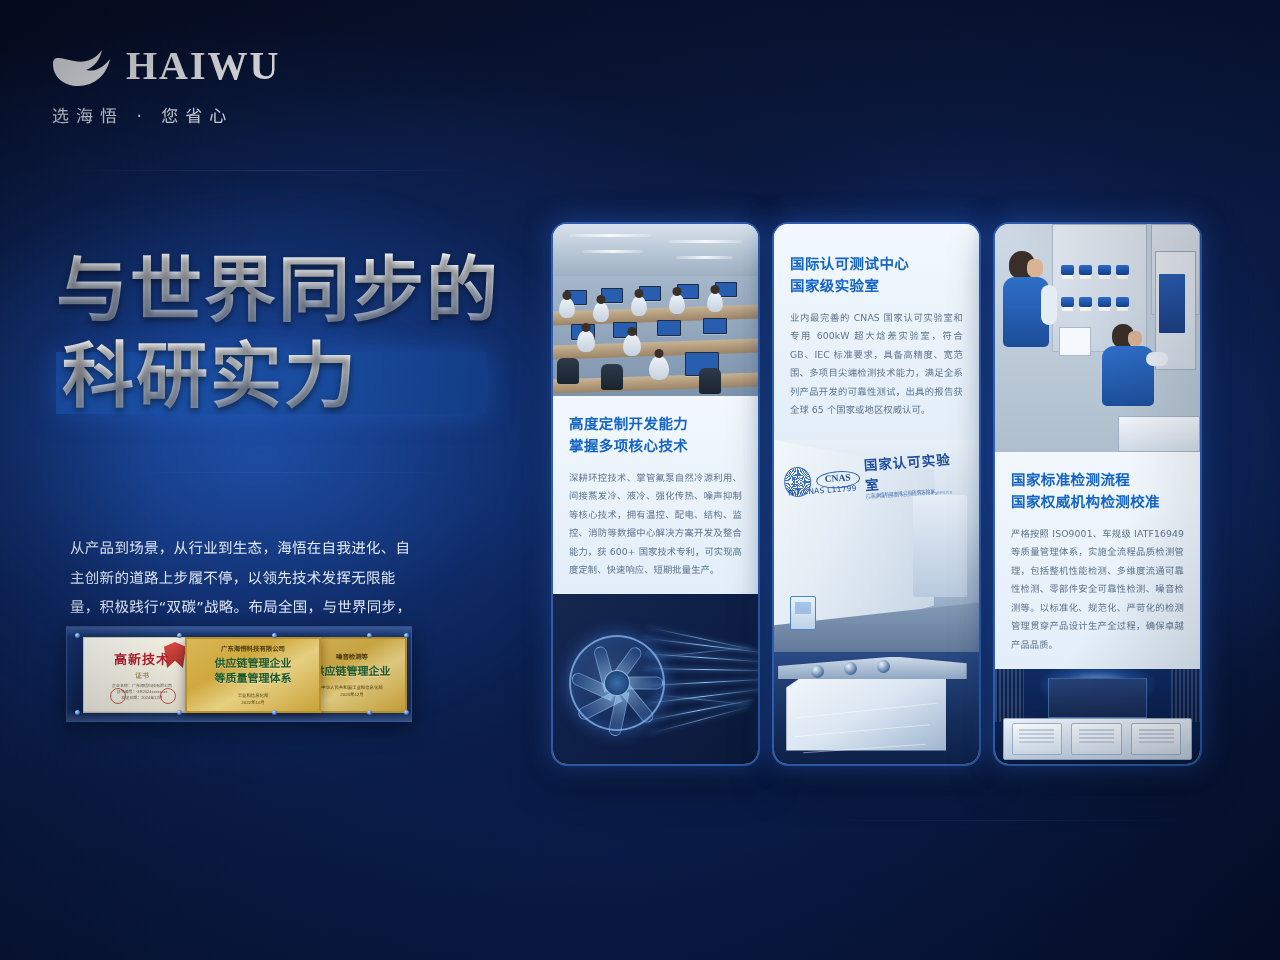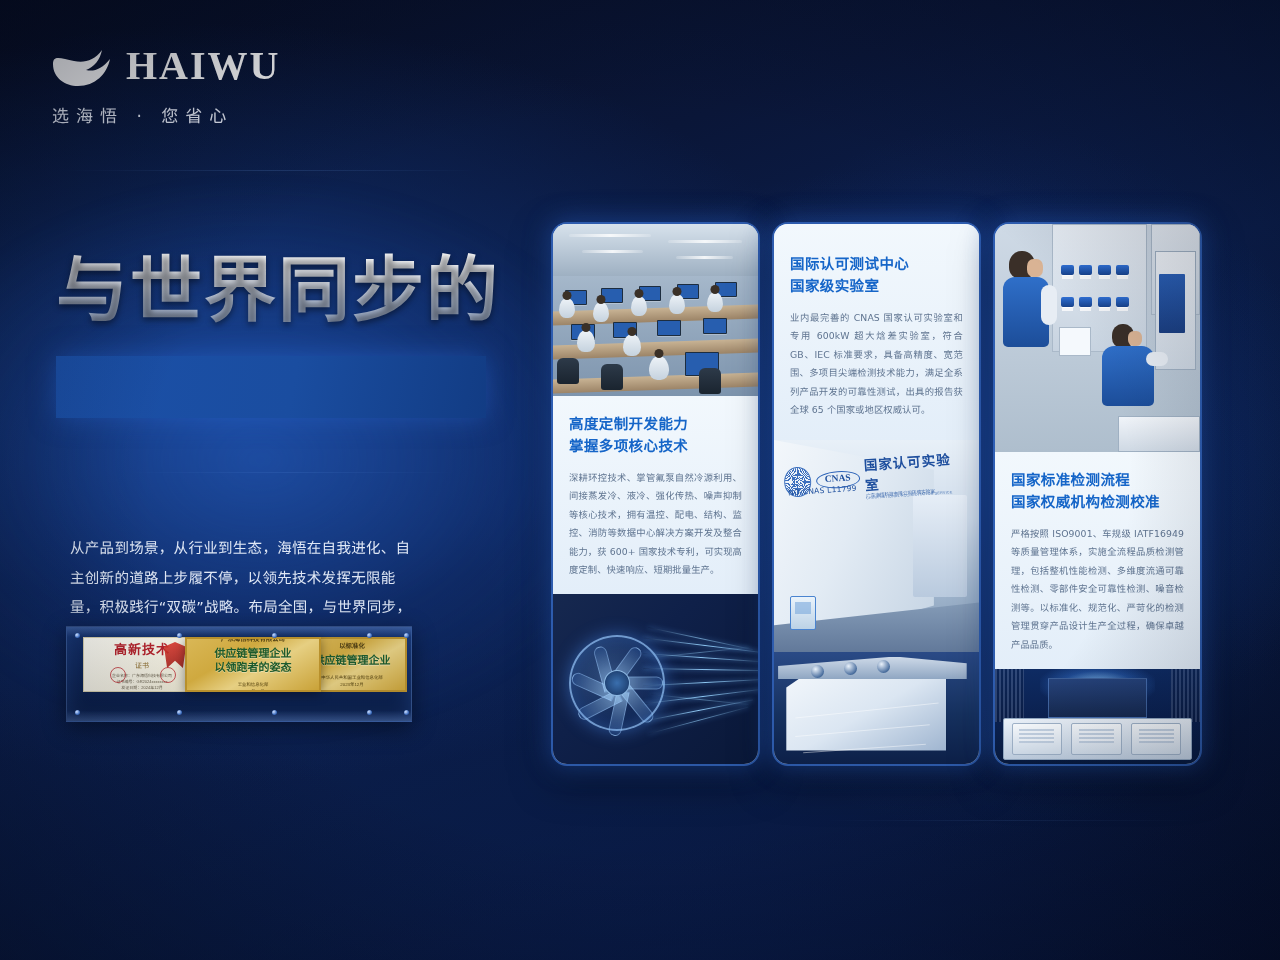--- a/index.html
+++ b/index.html
@@ -65,21 +65,21 @@
   .certs{ position:absolute; left:66px; top:626px; width:346px; height:96px;
     background:linear-gradient(180deg,#14306a 0%,#0e2556 50%,#0b1d45 100%);
     border:1px solid rgba(120,165,240,.35);
     box-shadow:0 6px 22px rgba(0,0,0,.45), inset 0 0 20px rgba(60,110,200,.28);
     overflow:hidden; }
   .certs::before,.certs::after{ content:""; position:absolute; left:0; right:0; height:10px;
     background:linear-gradient(180deg,rgba(150,190,255,.25),rgba(20,50,110,.1)); }
   .certs::before{ top:0; } .certs::after{ bottom:0; transform:scaleY(-1); }
   .screw{ position:absolute; width:5px; height:5px; border-radius:50%;
     background:radial-gradient(circle at 35% 35%,#cfe0ff,#3f6fc0 60%,#14306a 100%); z-index:6;}
-  .cert{ position:absolute; top:10px; height:55px; overflow:hidden;
+  .cert{ position:absolute; top:10px; height:76px; overflow:hidden;
     display:flex; flex-direction:column; align-items:center; justify-content:center;
     text-align:center; }
   .cert-white{ left:16px; width:118px; background:linear-gradient(150deg,#fdfcf4,#f1eedf 60%,#e6e1cc);
     border:1px solid #d6cfae; }
   .cert-gold{ background:linear-gradient(150deg,#d9b756,#cfa93f 35%,#e6cf82 58%,#c9a238 100%);
     border:2px solid #b8902c; }
   .cert-g1{ left:118px; width:136px; z-index:4; box-shadow:0 2px 10px rgba(0,0,0,.4);}
   .cert-g2{ left:230px; width:110px; z-index:3; opacity:.96;}
   .cert-hi-title{ font-size:13px; font-weight:700; color:#b5232c; letter-spacing:1px;
     font-family:"DejaVu Serif",serif; }
@@ -247,20 +247,21 @@
       </svg>
       <div class="logo-word">HAIWU</div>
     </div>
     <div class="logo-tag">选海悟 · 您省心</div>
   </div>
 
   <div class="headline">
     <div class="hl-line hl-1">与世界同步的</div>
     <div class="hl-2-wrap">
       <div class="hl-2-bar"></div>
+      <div class="hl-line hl-2">科研实力</div>
     </div>
   </div>
 
   <div class="para">从产品到场景，从行业到生态，海悟在自我进化、自主创新的道路上步履不停，以领先技术发挥无限能量，积极践行“双碳”战略。布局全国，与世界同步，以领跑者的姿态，载梦远行。</div>
 
   <div class="certs">
     <div class="screw" style="left:8px;  top:6px;"></div>
     <div class="screw" style="left:110px;top:6px;"></div>
     <div class="screw" style="left:205px;top:6px;"></div>
     <div class="screw" style="left:300px;top:6px;"></div>
@@ -278,27 +279,27 @@
       <div class="cert-hi-meta" style="white-space:pre-line;">企业名称：广东海悟科技有限公司
 证书编号：GR2024xxxxxxxx
 发证日期：2024年12月</div>
       <div class="stamp" style="left:26px; bottom:8px;"></div>
       <div class="stamp" style="right:24px; bottom:8px;"></div>
     </div>
 
     <div class="cert cert-gold cert-g1">
       <div class="cert-co">广东海悟科技有限公司</div>
       <div class="cert-main">供应链管理企业</div>
-      <div class="cert-main">以领跑者的姿态</div>
+      <div class="cert-main">等质量管理体系</div>
       <div class="cert-foot" style="white-space:pre-line;">工业和信息化部
 2022年10月</div>
     </div>
 
     <div class="cert cert-gold cert-g2">
-      <div class="cert-co">以标准化</div>
+      <div class="cert-co">噪音检测等</div>
       <div class="cert-main">供应链管理企业</div>
       <div class="cert-foot" style="white-space:pre-line;">中华人民共和国工业和信息化部
 2023年12月</div>
     </div>
   </div>
 
   <div class="cards">
 
     <div class="card">
       <div class="card-inner">

